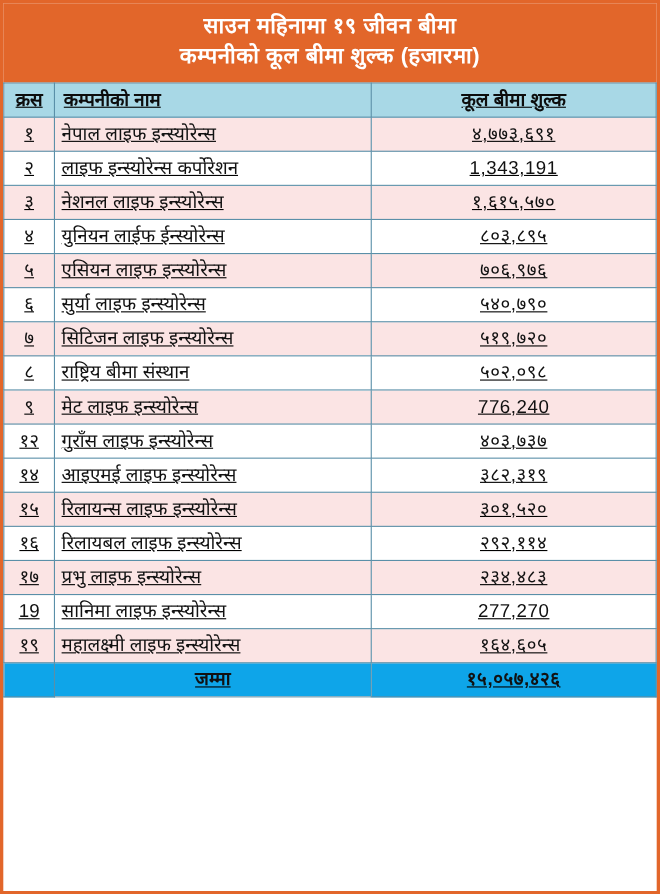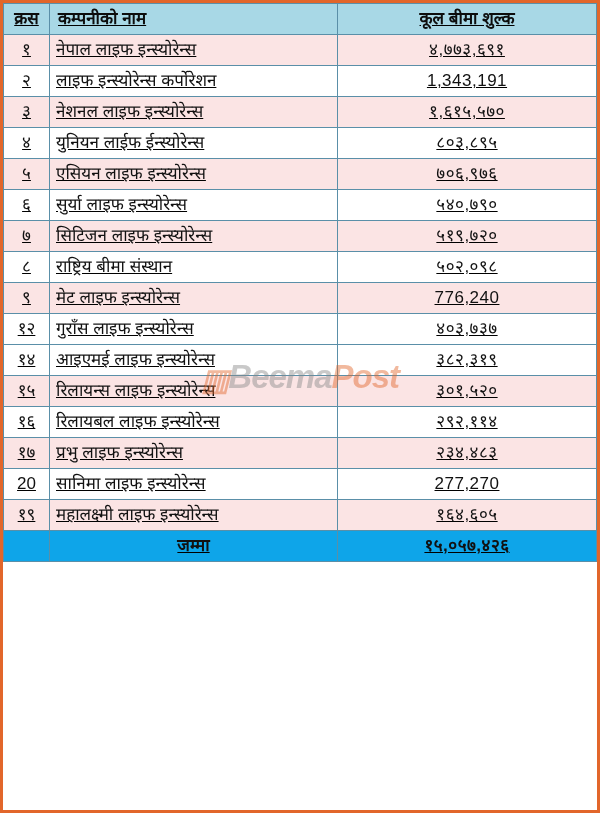--- a/index.html
+++ b/index.html
@@ -112,26 +112,25 @@
     vertical-align: middle;
     margin-right: 2px;
     letter-spacing: -3px;
   }
 </style>
 </head>
 <body>
 
 <div class="page">
 
-
-  <div class="watermark">
-    <span class="wm-inner">
-      <span class="wm-logo">▥</span><span class="wm-beema">Beema</span><span class="wm-post">Post</span>
-    </span>
+  <div class="title-bar">
+    <div class="title-line">साउन महिनामा १९ जीवन बीमा</div>
+    <div class="title-line">कम्पनीको कूल बीमा शुल्क (हजारमा)</div>
   </div>
+
 
   <table class="data">
     <colgroup>
       <col class="c-rank">
       <col class="c-name">
       <col class="c-amt">
     </colgroup>
     <thead>
       <tr>
         <th class="th-rank">क्रस</th>
@@ -204,21 +203,21 @@
           <td class="rank">१६</td>
           <td class="name">रिलायबल लाइफ इन्स्योरेन्स</td>
           <td class="amt">२९२,११४</td>
         </tr>
         <tr class="odd">
           <td class="rank">१७</td>
           <td class="name">प्रभु लाइफ इन्स्योरेन्स</td>
           <td class="amt">२३४,४८३</td>
         </tr>
         <tr class="even">
-          <td class="rank">20</td>
+          <td class="rank">19</td>
           <td class="name">सानिमा लाइफ इन्स्योरेन्स</td>
           <td class="amt">277,270</td>
         </tr>
         <tr class="odd">
           <td class="rank">१९</td>
           <td class="name">महालक्ष्मी लाइफ इन्स्योरेन्स</td>
           <td class="amt">१६४,६०५</td>
         </tr>
         <tr class="total">
           <td class="rank"></td>

